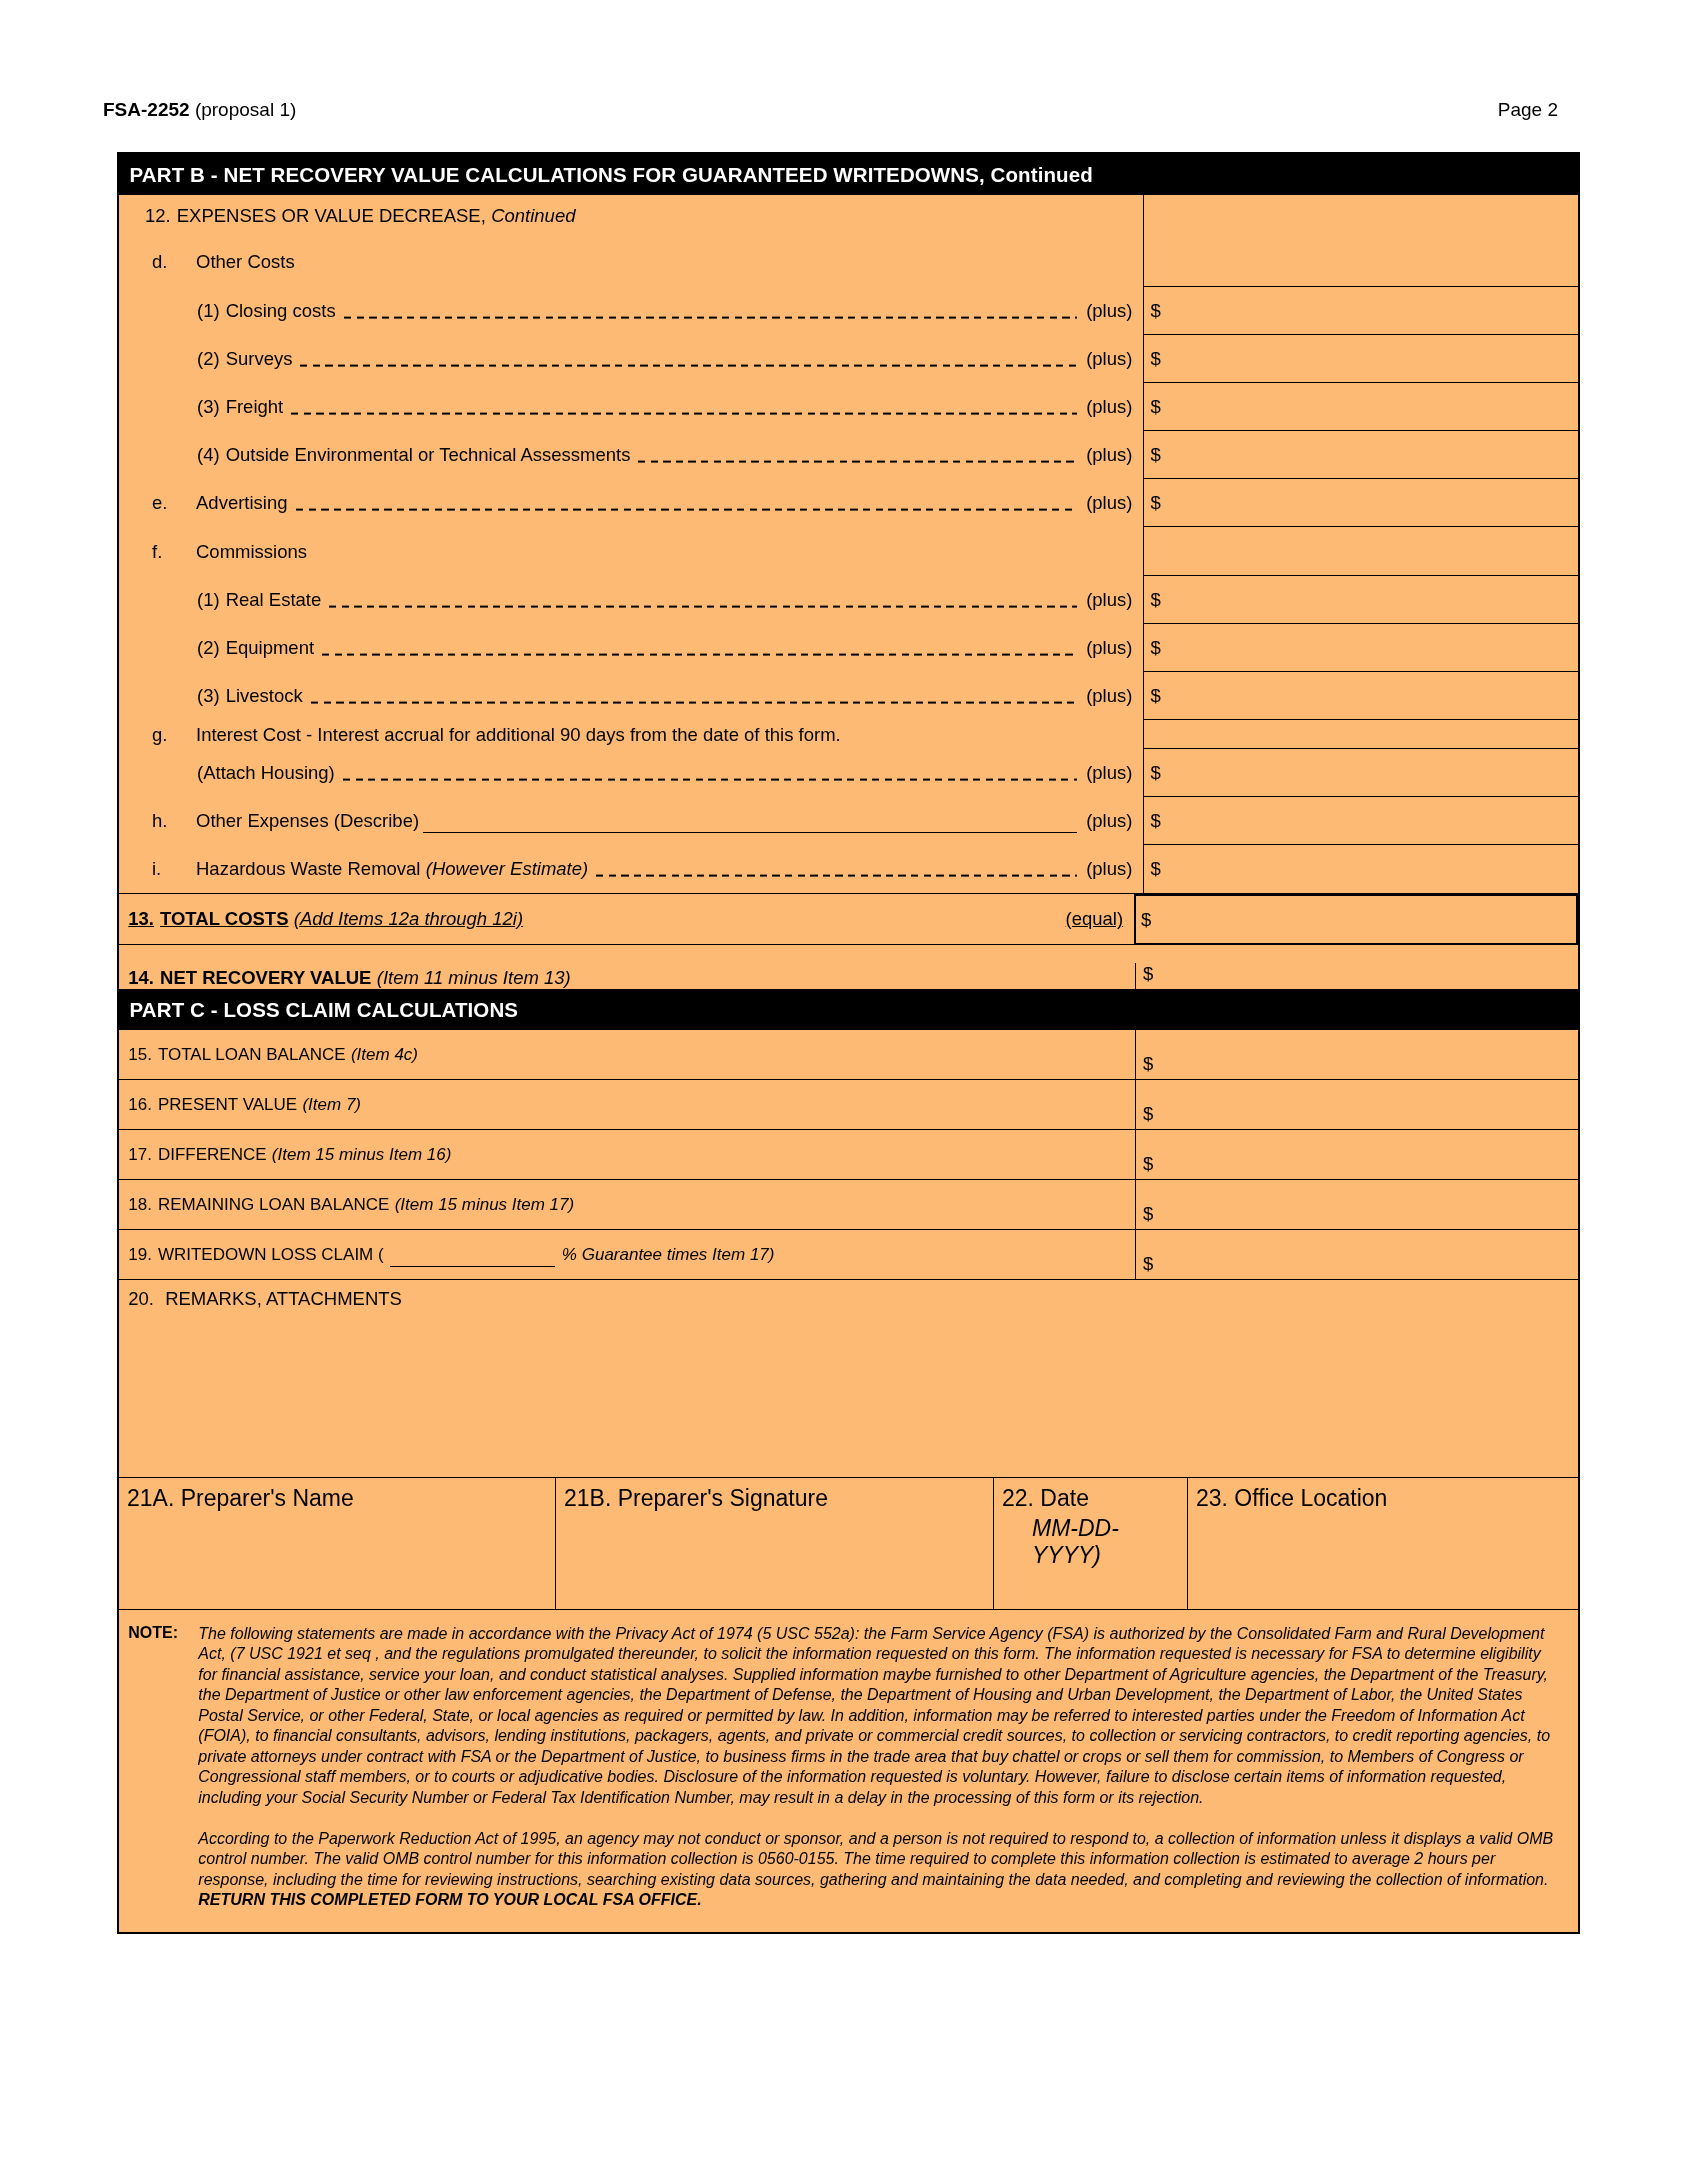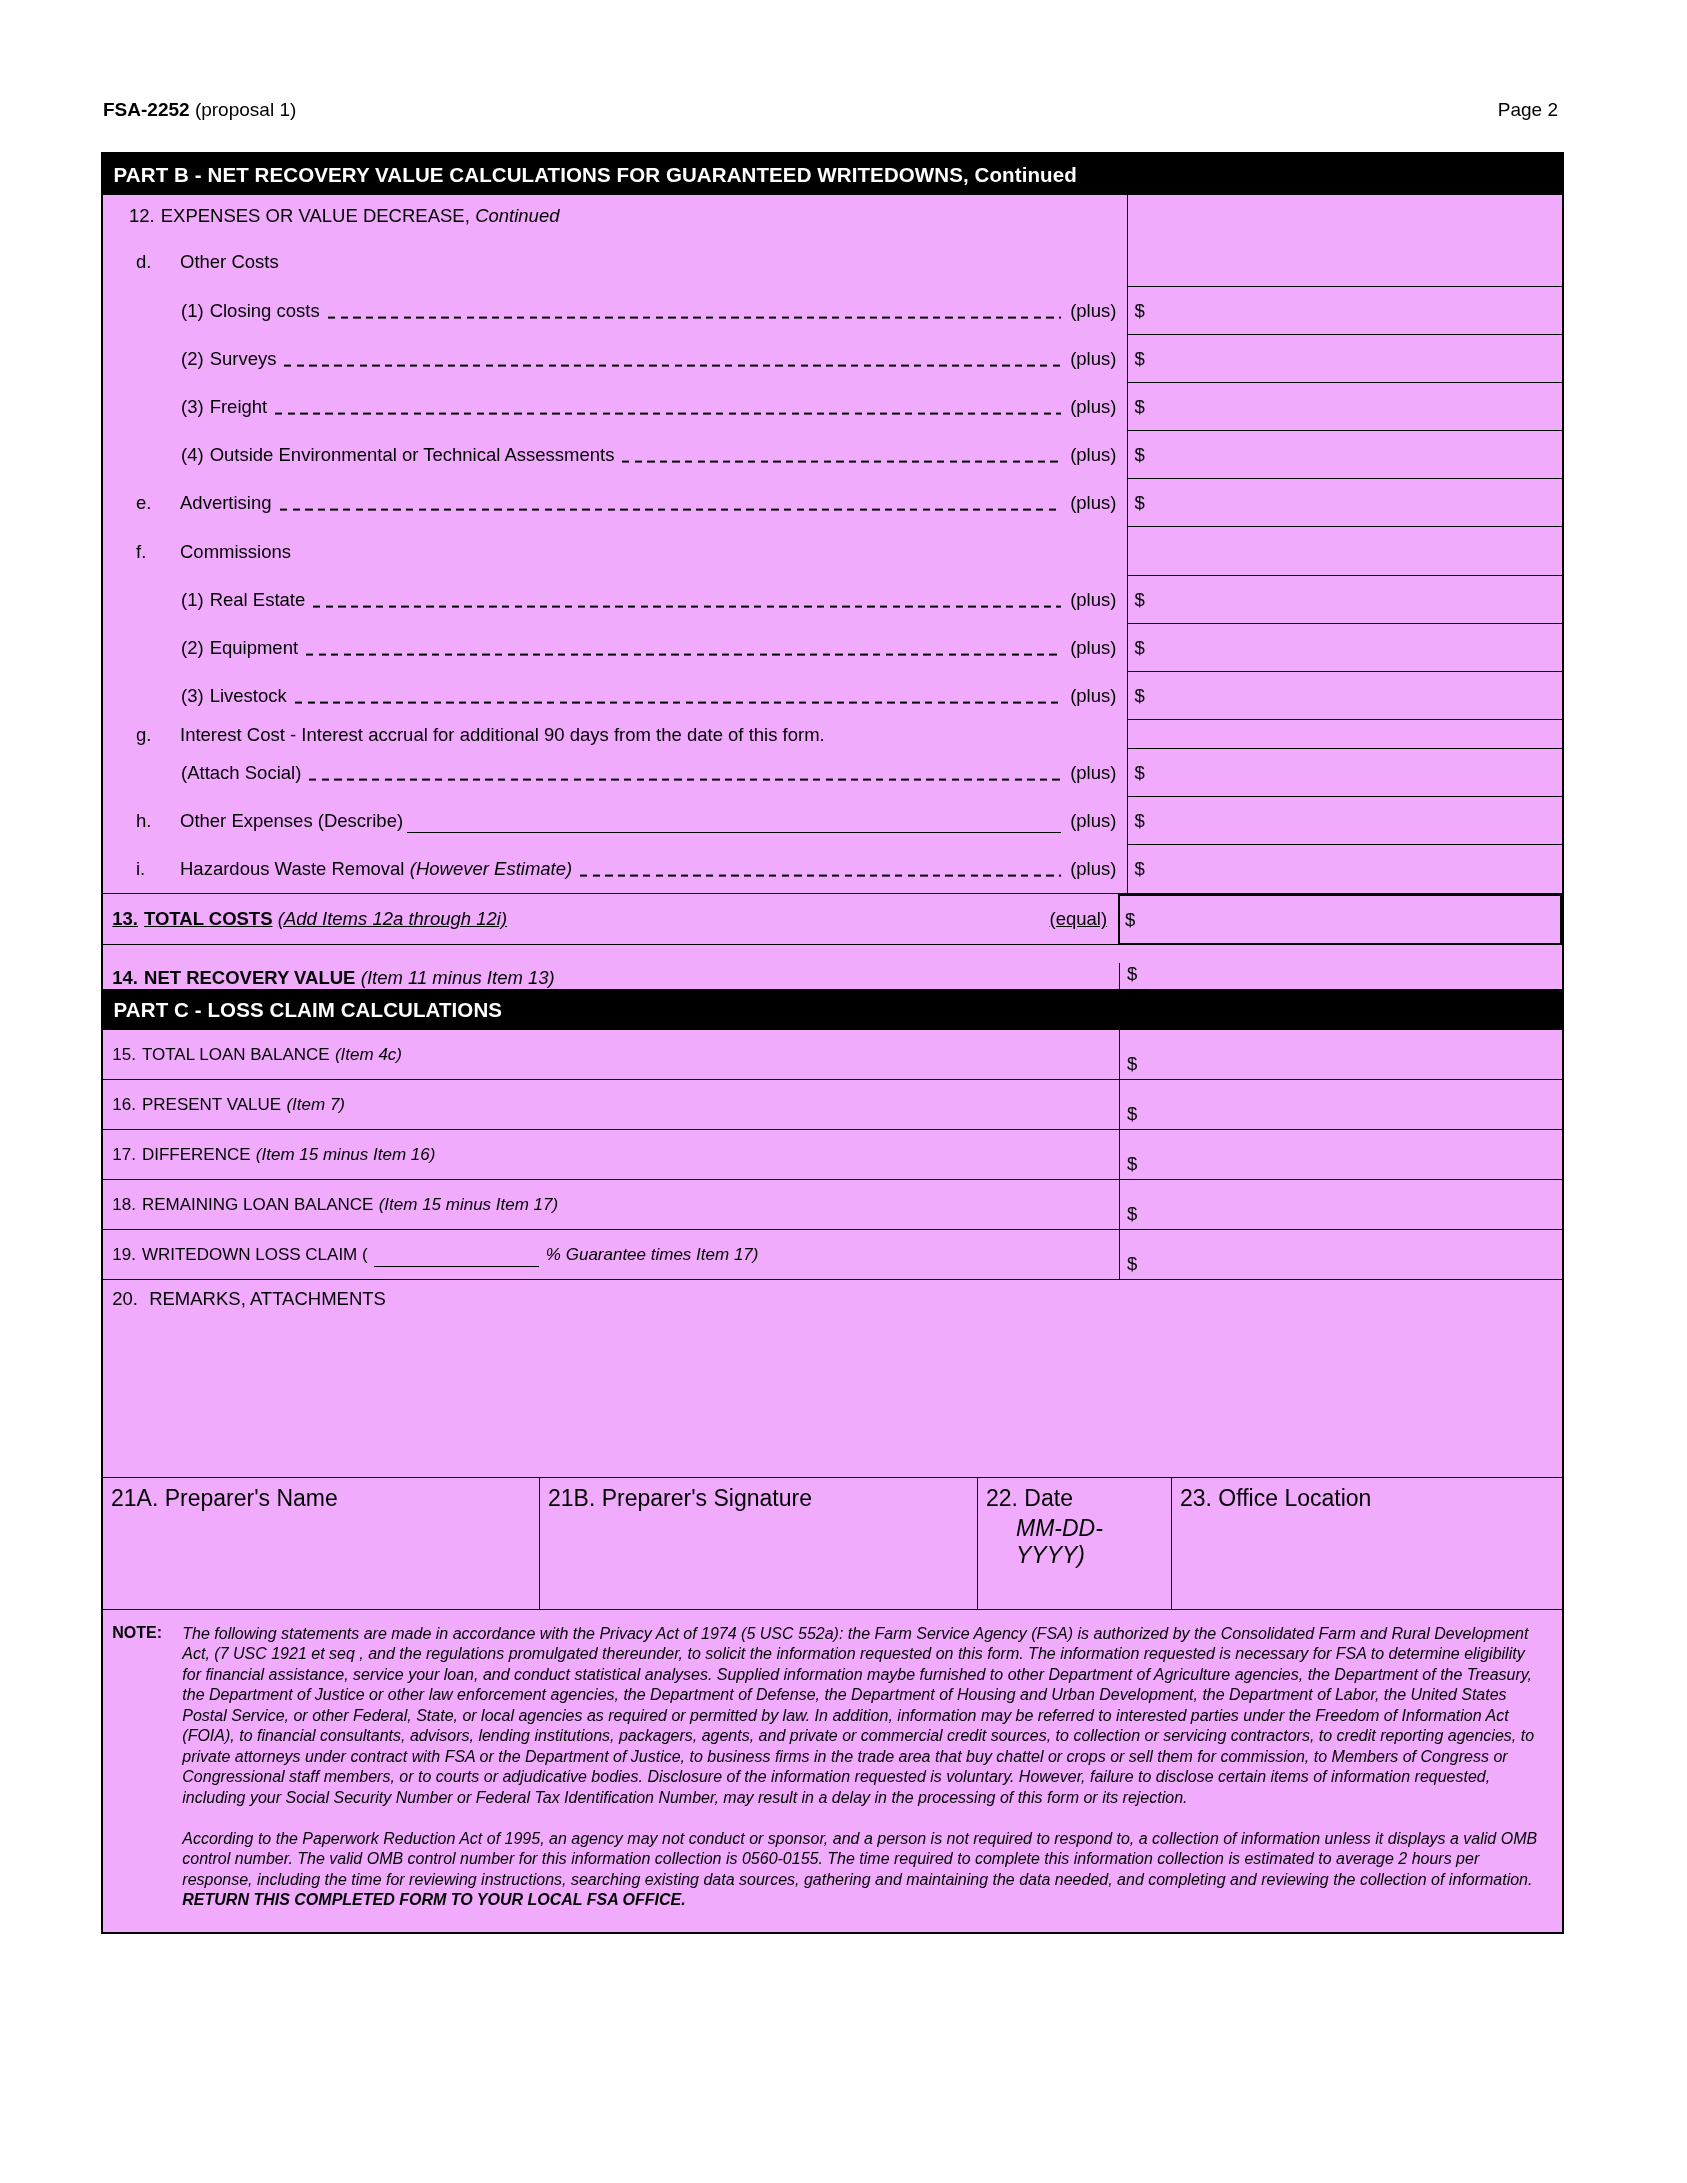--- a/index.html
+++ b/index.html
@@ -3,21 +3,21 @@
 <meta charset="utf-8">
 <style>
   html,body{margin:0;padding:0;}
   body{width:1687px;height:2183px;background:#fff;font-family:"Liberation Sans",sans-serif;color:#000;}
   .page{position:relative;width:1687px;height:2183px;overflow:hidden;background:#fff;}
   .page-header{position:absolute;top:99px;left:103px;width:1455px;display:flex;justify-content:space-between;font-size:19px;}
   .b{font-weight:bold;}
   .it{font-style:italic;}
   .ml8{margin-left:5.3px;}
   .mla{margin-left:auto;}
-  .form{position:absolute;top:152px;left:101px;width:1459px;border:2px solid #000;background:#f0abfc;}
+  .form{position:absolute;top:152px;left:117px;width:1459px;border:2px solid #000;background:#fdba74;}
   .bar{background:#000;color:#fff;font-weight:bold;font-size:20.5px;line-height:24px;padding:8.6px 10.6px;letter-spacing:0.1px;}
   .s12{display:grid;grid-template-columns:1fr 435px;border-bottom:1.3px solid #000;}
   .lc{display:flex;align-items:center;font-size:18.5px;padding-right:10.6px;}
   .h44{height:29px}.h64{height:42px}.h72{height:48px}.h73{height:48px}.h74{height:49px}.h76{height:50px}
   .ind1{padding-left:26px}.ind2{padding-left:33px}.ind3{padding-left:78px}
   .num{margin-right:6px;white-space:nowrap;}
   .pfx{width:44px;flex-shrink:0;}
   .p3{margin-right:6px;}
   .cont{margin-left:5.3px;font-style:italic;}
   .leader{flex:1 1 auto;min-width:26.5px;height:2px;margin:0 9.3px 0 8px;background:repeating-linear-gradient(90deg,#000 0 7.3px,transparent 7.3px 12.6px);transform:translateY(6.6px);}
@@ -162,21 +162,21 @@
           <span>$</span>
         </div>
 
       <div class="lc h44 ind2">
         <span class="pfx">g.</span>
         <span>Interest Cost - Interest accrual for additional 90 days from the date of this form.</span>
       </div>
       <div class="mc mb"></div>
 
       <div class="lc h72 ind3">
-        <span>(Attach Social)</span>
+        <span>(Attach Housing)</span>
         <span class="leader"></span>
         <span class="plus">(plus)</span>
       </div>
       <div class="mc mb">
           <span>$</span>
         </div>
 
       <div class="lc h72 ind2">
         <span class="pfx">h.</span>
         <span>Other Expenses (Describe)</span>

